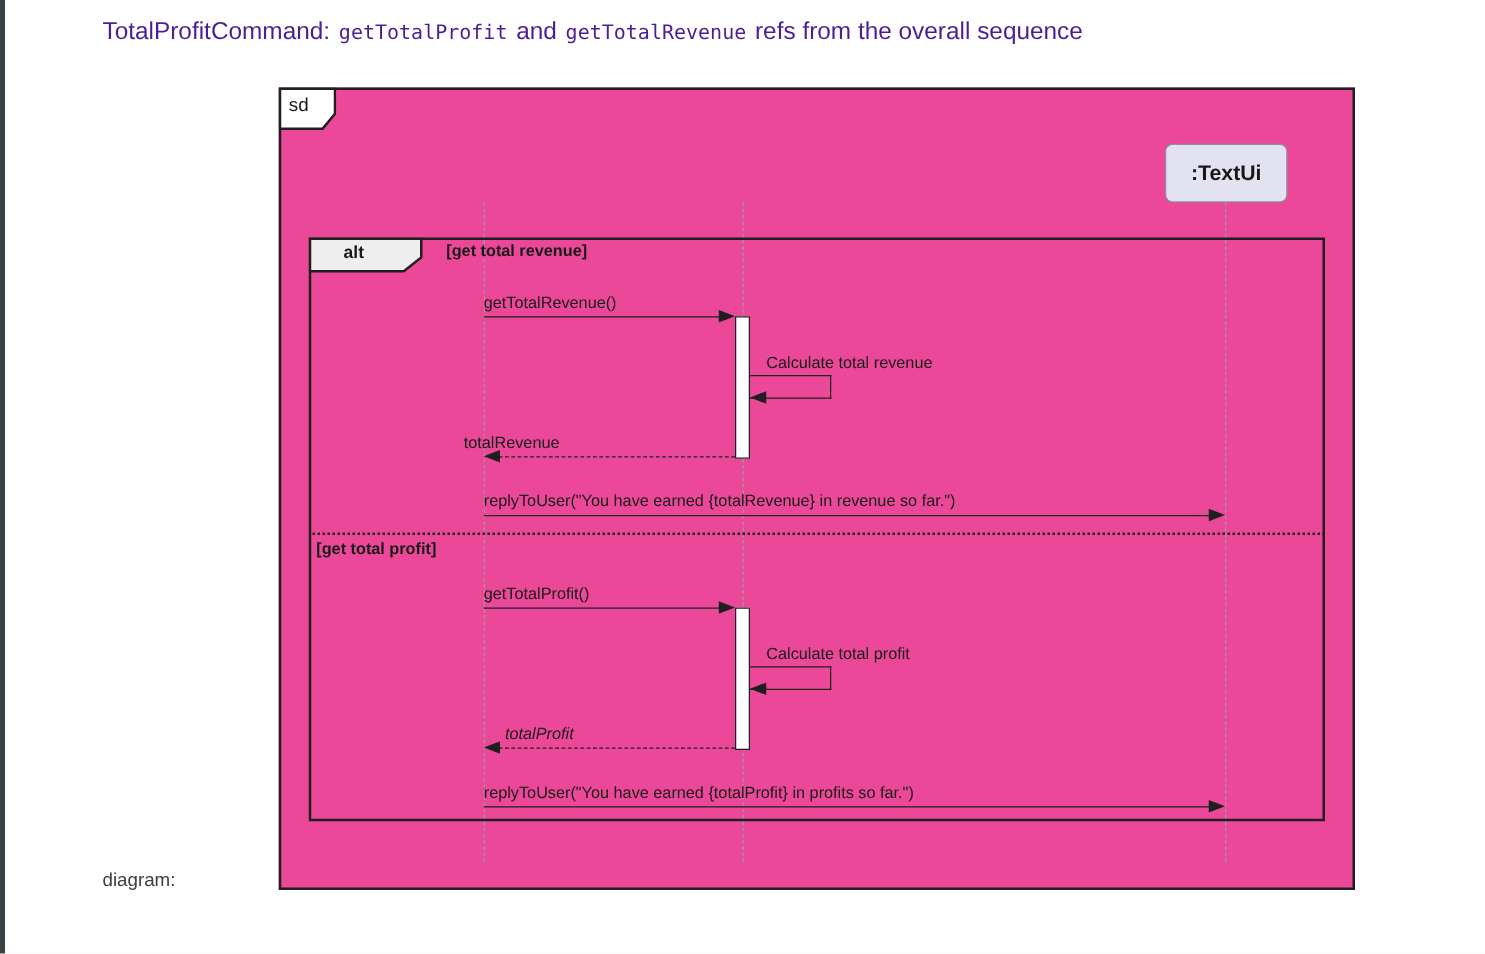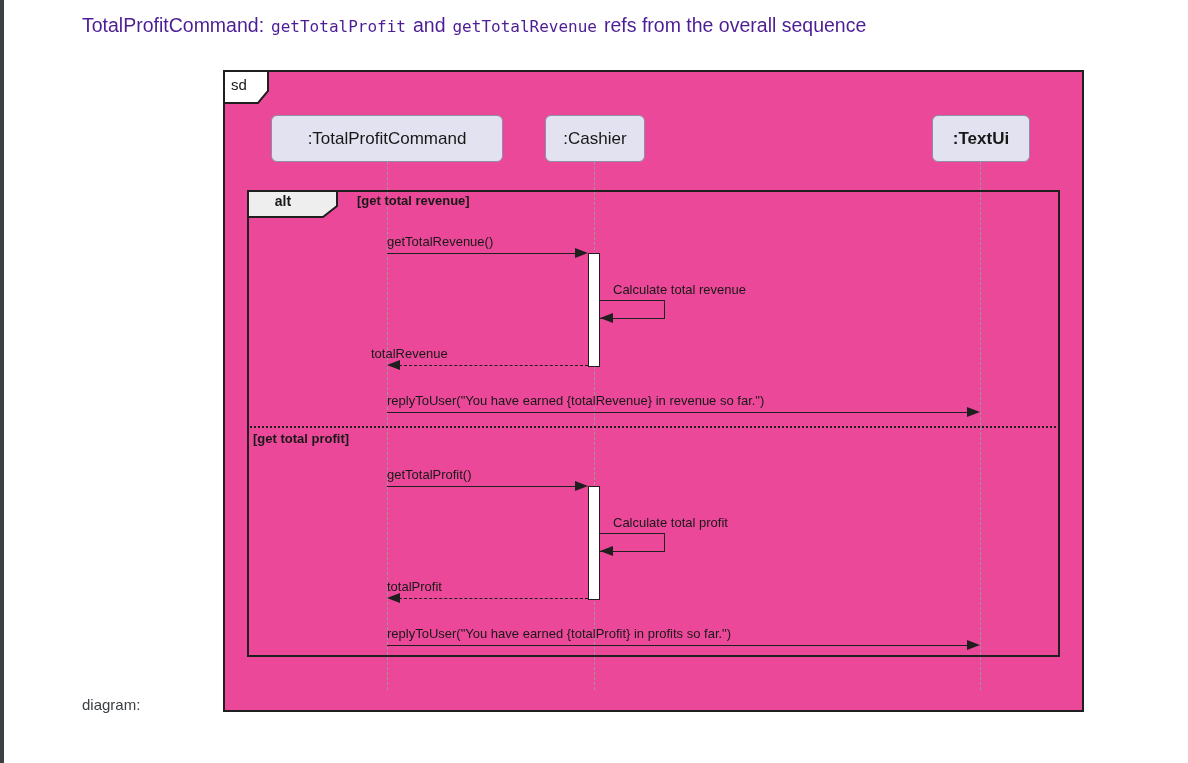--- a/index.html
+++ b/index.html
@@ -56,26 +56,20 @@
   </div>
 
   <div class="diagram">
 
     <div class="frame-border"></div>
     <svg class="sd-tab" width="46" height="34">
       <polygon points="1,1 45,1 45,21 35,33 1,33" fill="#ffffff" stroke="#1f1f1f" stroke-width="2"></polygon>
     </svg>
     <span class="sd-tab-label">sd</span>
 
-    <div class="participant" style="left:48px; top:45px; width:232px;">
-      <span>:TotalProfitCommand</span>
-    </div>
-    <div class="participant" style="left:322px; top:45px; width:100px;">
-      <span>:Cashier</span>
-    </div>
     <div class="participant" style="left:709px; top:45px; width:98px;font-weight:bold;">
       <span>:TextUi</span>
     </div>
 
     <div class="lifeline" style="left:164px; top:92px; height:528px;"></div>
     <div class="lifeline" style="left:371px; top:92px; height:528px;"></div>
     <div class="lifeline" style="left:757px; top:92px; height:528px;"></div>
 
     <div class="alt-border"></div>
     <svg class="alt-tab" width="92" height="29">
@@ -106,21 +100,21 @@
     <div class="tri tri-right" style="left:744px; top:337px;"></div>
 
     <div class="msg-label centered" style="left:164px; top:397px; width:201px;">getTotalProfit()</div>
     <div class="msg-line" style="left:164px; top:416px; width:190px;"></div>
     <div class="tri tri-right" style="left:352px; top:411px;"></div>
 
     <div class="msg-label" style="left:390px; top:445px;">Calculate total profit</div>
     <div class="self-rect" style="left:377px; top:463px; width:65px; height:19px;"></div>
     <div class="tri tri-left" style="left:377px; top:476px;"></div>
 
-    <div class="msg-label centered" style="left:164px; top:509px; width:201px;">totalProfit</div>
+    <div class="msg-label centered" style="left:181px; top:509px; width:201px;font-style:italic;">totalProfit</div>
     <div class="msg-line dashed" style="left:176px; top:528px; width:189px;"></div>
     <div class="tri tri-left" style="left:164px; top:523px;"></div>
 
     <div class="msg-label centered" style="left:164px; top:556px; width:593px;">replyToUser("You have earned {totalProfit} in profits so far.")</div>
     <div class="msg-line" style="left:164px; top:575px; width:582px;"></div>
     <div class="tri tri-right" style="left:744px; top:570px;"></div>
   </div>
 
   <div class="page-caption">diagram:</div>
 </div>

